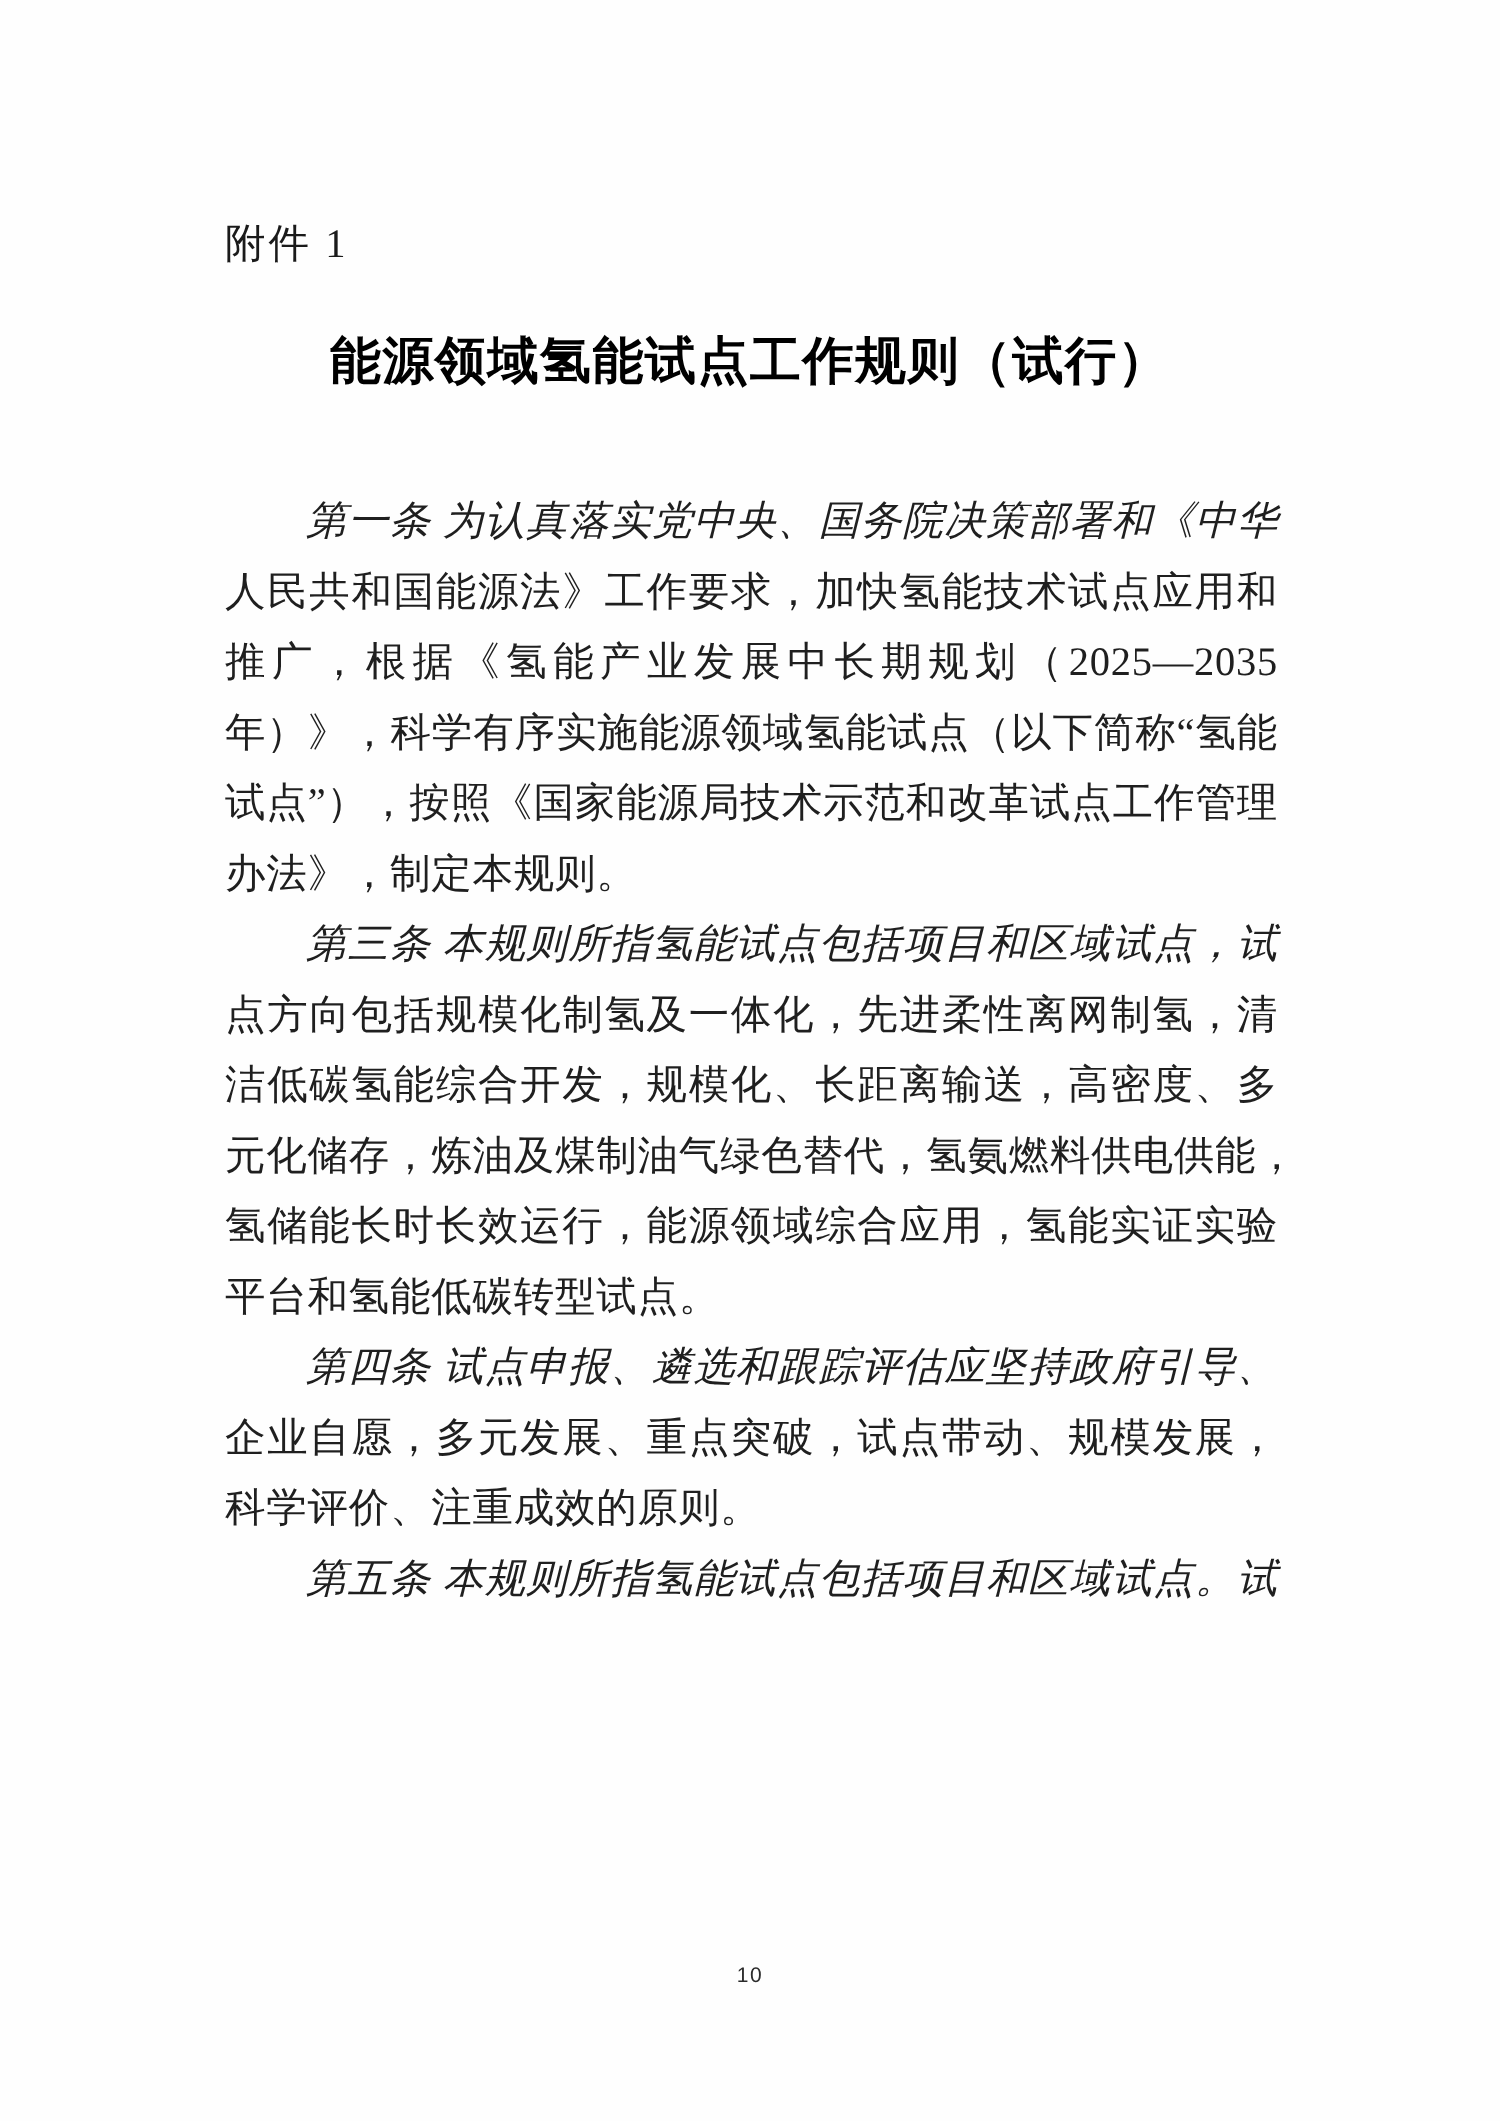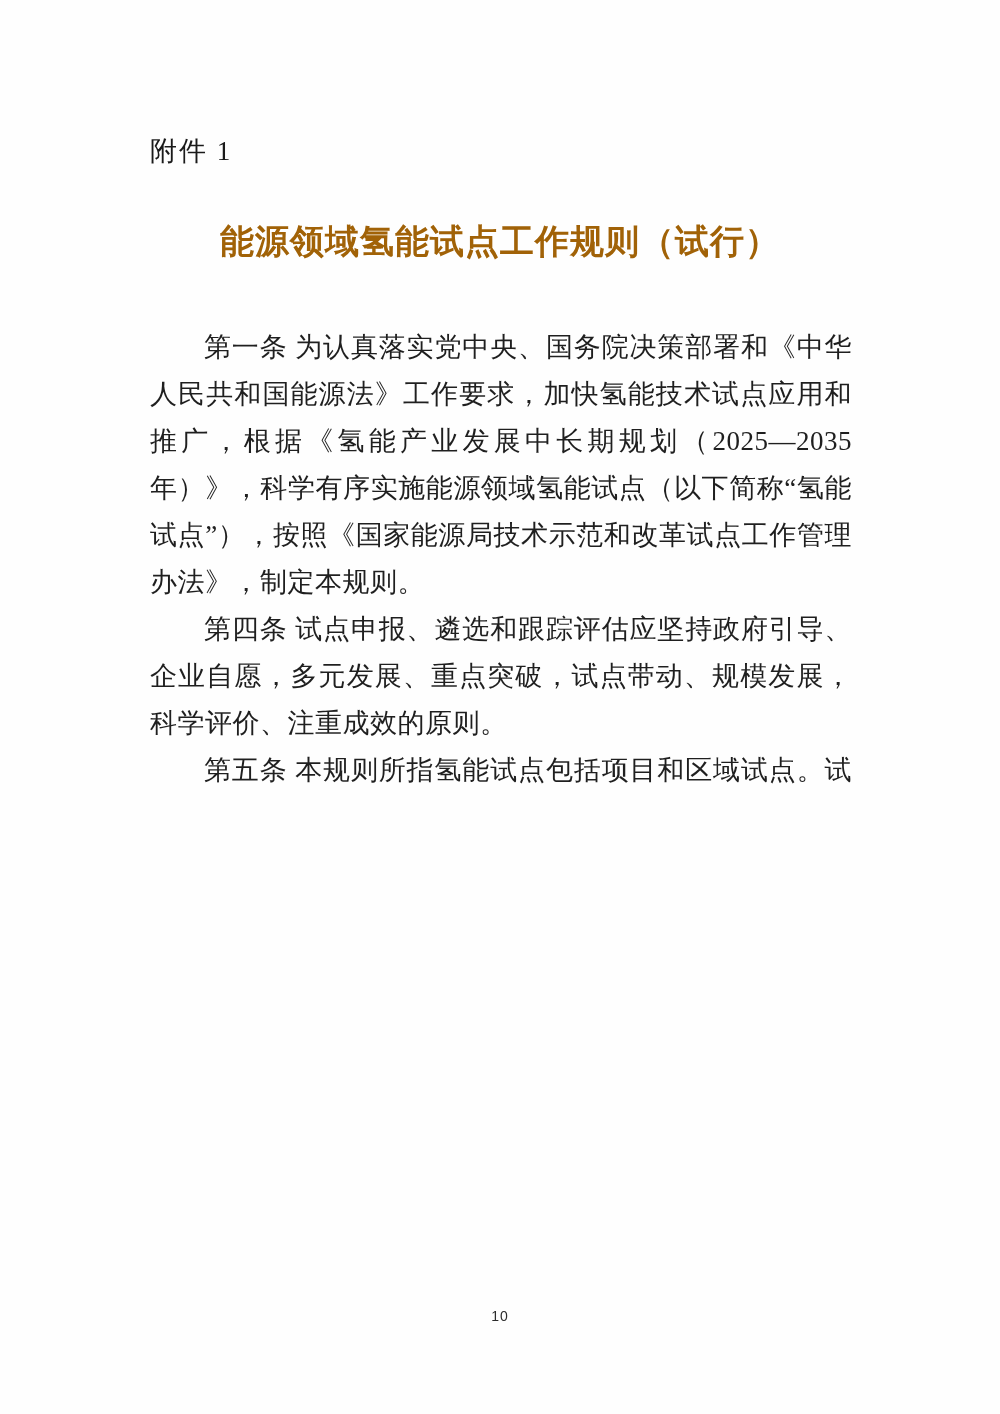--- a/index.html
+++ b/index.html
@@ -12,39 +12,39 @@
     width: 1000px;
     height: 1414px;
     margin: 0 auto;
     background: #fefefe;
     color: #1f1f1f;
     font-family: "Liberation Serif", "DejaVu Serif", serif;
     overflow: hidden;
   }
   .attachment {
     position: absolute;
-    top: 133px;
+    top: 144px;
     left: 150px;
     font-size: 27px;
     line-height: 36px;
     letter-spacing: 2px;
     color: #1a1a1a;
   }
   .title {
     position: absolute;
     top: 219px;
     left: 0;
     width: 100%;
     margin: 0;
     text-align: center;
     font-family: "Liberation Sans", "DejaVu Sans", sans-serif;
     font-weight: 700;
     font-size: 34px;
     line-height: 44px;
-    color: #a16207;
+    color: #000000;
     letter-spacing: 1px;
   }
   .doc-body {
     position: absolute;
     top: 324px;
     left: 150px;
     width: 702px;
     font-size: 27px;
     color: #1f1f1f;
   }
@@ -56,20 +56,21 @@
     line-height: 47px;
     height: 47px;
     white-space: nowrap;
     text-align: justify;
     text-align-last: justify;
     text-justify: inter-character;
     letter-spacing: 0.5px;
   }
   .line.indent {
     text-indent: 54px;
+    font-style: italic;
   }
   .line.end {
     text-align-last: left;
     white-space: normal;
   }
   .pagenum {
     position: absolute;
     top: 1308px;
     left: 0;
     width: 100%;
@@ -91,20 +92,28 @@
   <div class="doc-body" id="doc-body">
       <div class="para">
         <div class="line indent">第一条 为认真落实党中央、国务院决策部署和《中华</div>
         <div class="line">人民共和国能源法》工作要求，加快氢能技术试点应用和</div>
         <div class="line">推广，根据《氢能产业发展中长期规划（2025—2035</div>
         <div class="line">年）》，科学有序实施能源领域氢能试点（以下简称“氢能</div>
         <div class="line">试点”），按照《国家能源局技术示范和改革试点工作管理</div>
         <div class="line end">办法》，制定本规则。</div>
       </div>
       <div class="para">
+        <div class="line indent">第三条 本规则所指氢能试点包括项目和区域试点，试</div>
+        <div class="line">点方向包括规模化制氢及一体化，先进柔性离网制氢，清</div>
+        <div class="line">洁低碳氢能综合开发，规模化、长距离输送，高密度、多</div>
+        <div class="line">元化储存，炼油及煤制油气绿色替代，氢氨燃料供电供能，</div>
+        <div class="line">氢储能长时长效运行，能源领域综合应用，氢能实证实验</div>
+        <div class="line end">平台和氢能低碳转型试点。</div>
+      </div>
+      <div class="para">
         <div class="line indent">第四条 试点申报、遴选和跟踪评估应坚持政府引导、</div>
         <div class="line">企业自愿，多元发展、重点突破，试点带动、规模发展，</div>
         <div class="line end">科学评价、注重成效的原则。</div>
       </div>
       <div class="para">
         <div class="line indent">第五条 本规则所指氢能试点包括项目和区域试点。试</div>
       </div>
     </div>
 
   <div class="pagenum">10</div>

